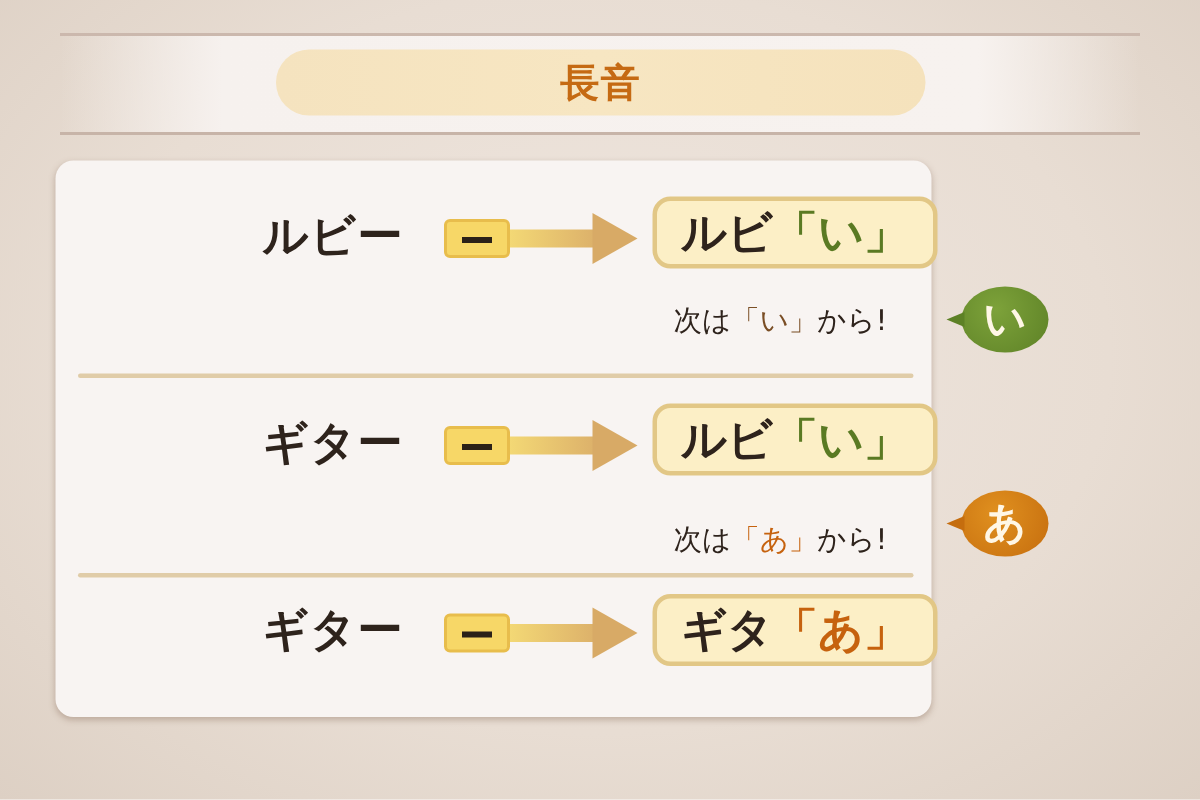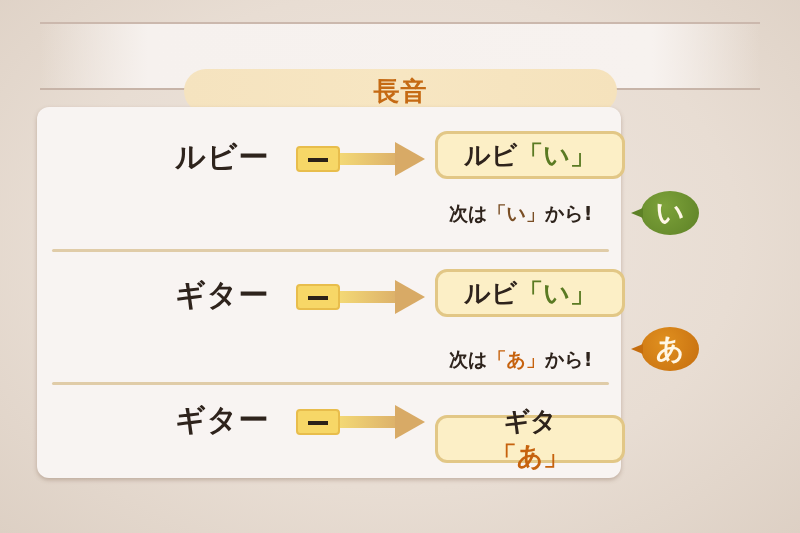--- a/index.html
+++ b/index.html
@@ -4,36 +4,36 @@
 <style>
   html,body{margin:0;padding:0;}
   body{width:800px;height:533px;overflow:hidden;position:relative;
     background:radial-gradient(ellipse at 50% 45%, #efe6df 0%, #e8ddd3 60%, #ddd0c4 100%);
     font-family:"DejaVu Sans","Liberation Sans",sans-serif;}
   .header-band{position:absolute;left:40px;right:40px;top:22px;height:64px;
     background:linear-gradient(90deg, rgba(246,240,236,0) 0%, #f6f1ee 15%, #f7f2ef 85%, rgba(246,240,236,0) 100%);
     border-top:2px solid #cbb8ad;border-bottom:2px solid #c7b4a8;}
   .banner{position:absolute;left:184px;top:33px;width:433px;height:44px;border-radius:22px;
     background:linear-gradient(90deg,#f5e3bf,#f7e6c2 50%,#f5e2bc);
-    display:flex;align-items:center;justify-content:center;font-weight:bold;font-size:26px;color:#3a2a1e;letter-spacing:1px;margin-top:36px;}
+    display:flex;align-items:center;justify-content:center;font-weight:bold;font-size:26px;color:#3a2a1e;letter-spacing:1px;}
   .banner .accent{color:#c56a13;}
   .card{position:absolute;left:37px;top:107px;width:584px;height:371px;border-radius:12px;
     background:#f8f4f2;box-shadow:0 2px 4px rgba(120,90,70,.35);}
   .divider{position:absolute;left:15px;right:12px;height:3px;background:#e0cca8;border-radius:2px;}
   .row{position:absolute;left:0;right:0;}
   .word{position:absolute;font-size:30px;font-weight:bold;color:#2e231c;letter-spacing:1px;}
   .dash-box{position:absolute;width:44px;height:26px;border-radius:4px;background:#f7d767;border:2px solid #e8bd4c;box-sizing:border-box;}
   .dash-box::after{content:"";position:absolute;left:10px;right:10px;top:10px;height:4px;background:#2b2118;}
   .arrow-shaft{position:absolute;height:12px;background:linear-gradient(90deg,#f3d875,#dcb06a);}
   .arrow-head{position:absolute;width:0;height:0;border-top:17px solid transparent;border-bottom:17px solid transparent;border-left:30px solid #d8aa66;}
   .result{position:absolute;height:48px;border-radius:12px;background:#fcefc6;border:3px solid #e2c786;box-sizing:border-box;
-    display:flex;align-items:center;justify-content:center;font-size:26px;font-weight:bold;color:#2e231c;}
+    display:flex;align-items:flex-end;justify-content:center;font-size:30px;font-weight:bold;color:#2e231c;}
   .result .green{color:#5a7a23;}
   .result .orange{color:#c6620e;}
-  .hint{position:absolute;font-size:19px;font-weight:bold;color:#2e231c;}
+  .hint{position:absolute;font-size:19px;font-weight:normal;color:#2e231c;}
   .hint .brown{color:#7a4e25;}
   .hint .orange{color:#c6620e;}
   .bubble{position:absolute;width:58px;height:44px;border-radius:50%;display:flex;align-items:center;justify-content:center;
     font-size:28px;font-weight:bold;color:#fff7e6;}
   .bubble::before{content:"";position:absolute;left:-10px;top:17px;border-top:5px solid transparent;border-bottom:5px solid transparent;}
   .bubble.green{background:radial-gradient(circle at 40% 35%,#7da23a,#5d8126);}
   .bubble.green::before{border-right:12px solid #5d8126;}
   .bubble.orange{background:radial-gradient(circle at 40% 35%,#e0901f,#c56d0e);}
   .bubble.orange::before{border-right:12px solid #c56d0e;}
 </style>
@@ -79,19 +79,19 @@
     <div class="bubble orange" style="left:604px;top:220px;">あ</div>
   </div>
 
   <div class="divider" style="top:275px;"></div>
 
   <div class="row">
     <div class="word" style="left:138px;top:293px;">ギター</div>
     <div class="dash-box" style="left:259px;top:302px;"></div>
     <div class="arrow-shaft" style="left:303px;top:309px;width:58px;"></div>
     <div class="arrow-head" style="left:358px;top:298px;"></div>
-    <div class="result" style="left:398px;top:308px;width:190px;flex-direction:column;">
+    <div class="result" style="left:398px;top:289px;width:190px;">
       <span>ギタ</span>
         <span class="orange">「あ」</span>
     </div>
   </div>
 
 </div>
 
 </body></html>

